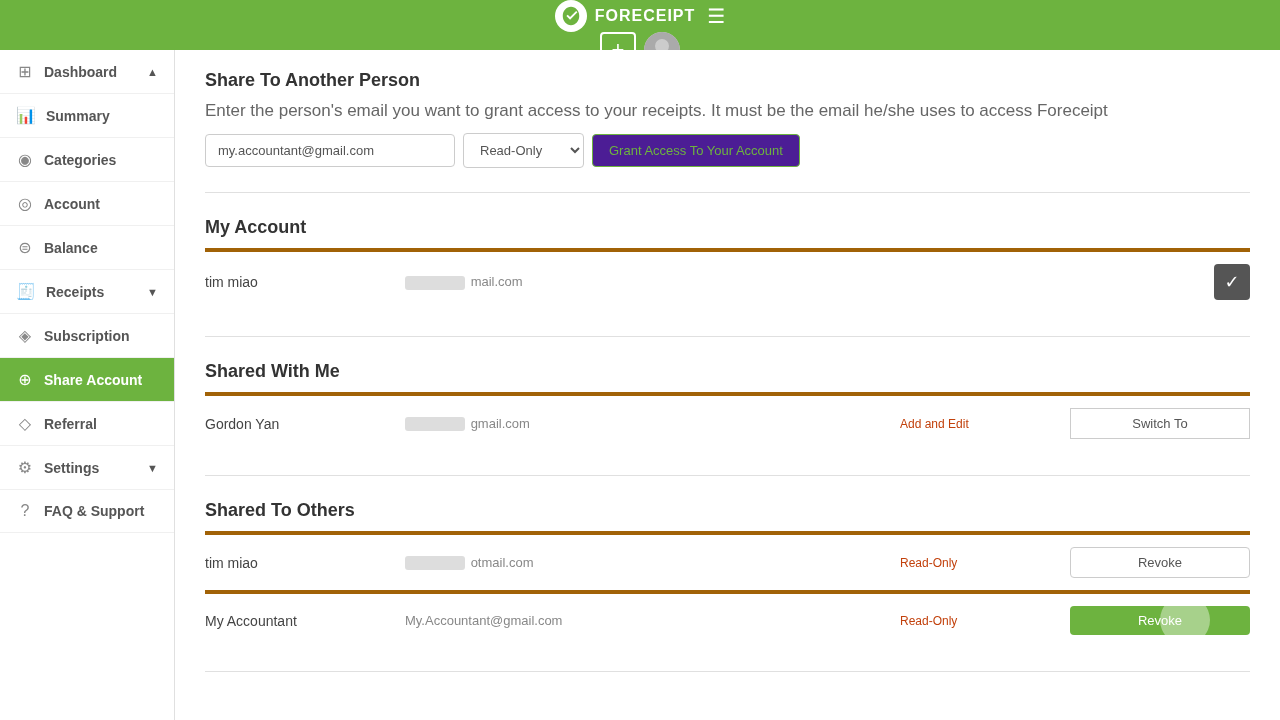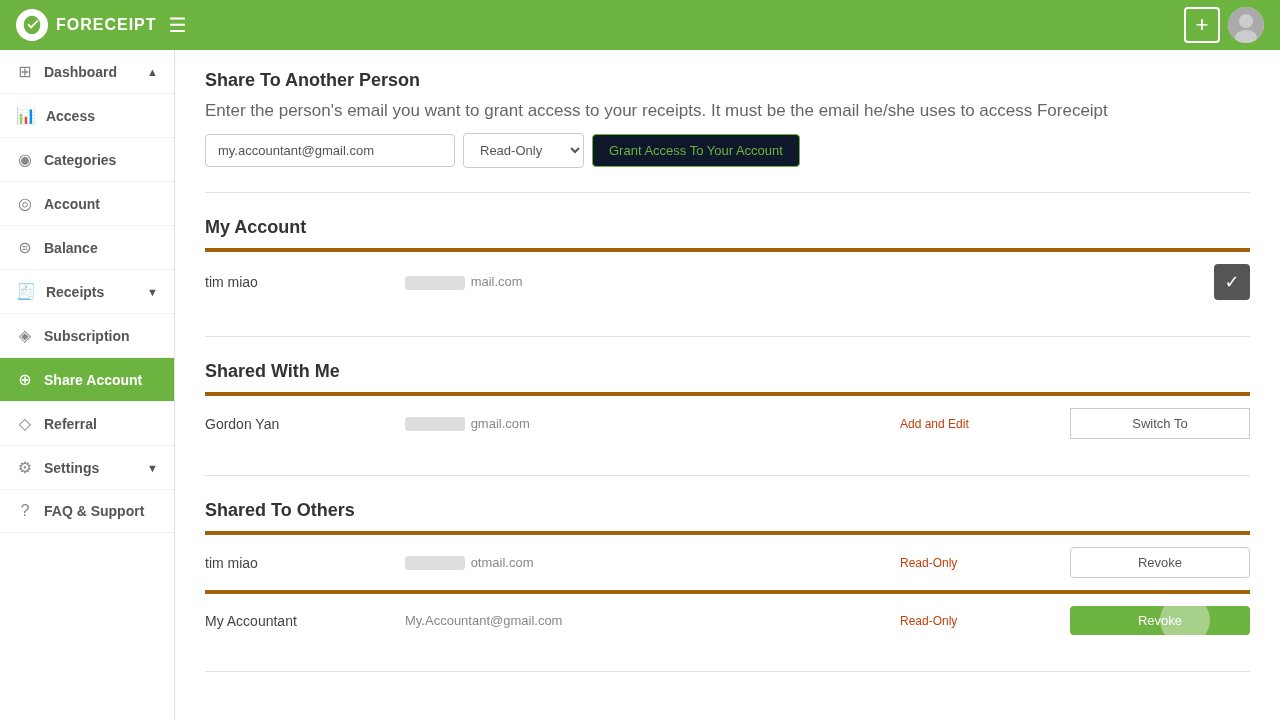--- a/index.html
+++ b/index.html
@@ -7,20 +7,21 @@
 
     
     .top-nav {
       background: #6db33f;
       height: 50px;
       display: flex;
       align-items: center;
       justify-content: space-between;
       padding: 0 16px;
       flex-shrink: 0;
+      flex-direction: column;
     }
     .top-nav-left { display: flex; align-items: center; gap: 12px; }
     .logo-area { display: flex; align-items: center; gap: 8px; color: white; font-weight: bold; font-size: 16px; letter-spacing: 1px; }
     .logo-icon {
       width: 32px; height: 32px;
       background: white;
       border-radius: 50%;
       display: flex; align-items: center; justify-content: center;
     }
     .logo-icon svg { width: 22px; height: 22px; }
@@ -100,21 +101,21 @@
       border-radius: 4px;
       padding: 8px 12px;
       font-size: 13px;
       color: #555;
       background: white;
       cursor: pointer;
     }
     .grant-btn {
       border: 1px solid #6db33f;
       color: #6db33f;
-      background: #0f172a;
+      background: #4c1d95;
       border-radius: 4px;
       padding: 8px 16px;
       font-size: 13px;
       cursor: pointer;
     }
 
     
     .account-row {
       display: flex;
       align-items: center;
@@ -246,21 +247,21 @@
   <aside class="sidebar">
 
     <div class="sidebar-item">
       <span class="sidebar-icon">⊞</span>
       <span class="sidebar-item-label">Dashboard</span>
       <span class="sidebar-arrow">▲</span>
     </div>
 
     <div class="sidebar-item">
       <span class="sidebar-icon">📊</span>
-      <span class="sidebar-item-label">Access</span>
+      <span class="sidebar-item-label">Summary</span>
     </div>
 
     <div class="sidebar-item">
       <span class="sidebar-icon">◉</span>
       <span class="sidebar-item-label">Categories</span>
     </div>
 
     <div class="sidebar-item">
       <span class="sidebar-icon">◎</span>
       <span class="sidebar-item-label">Account</span>

